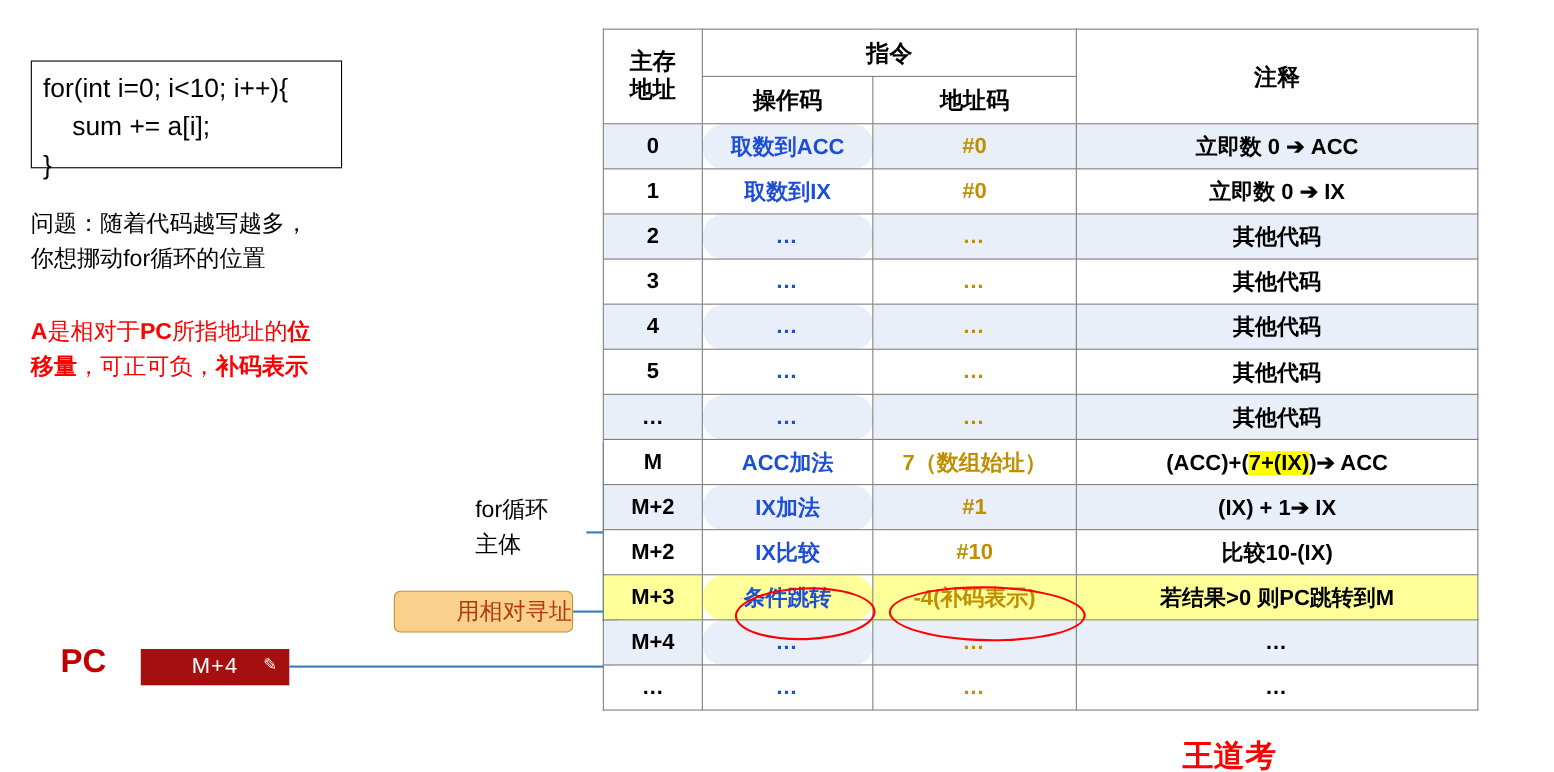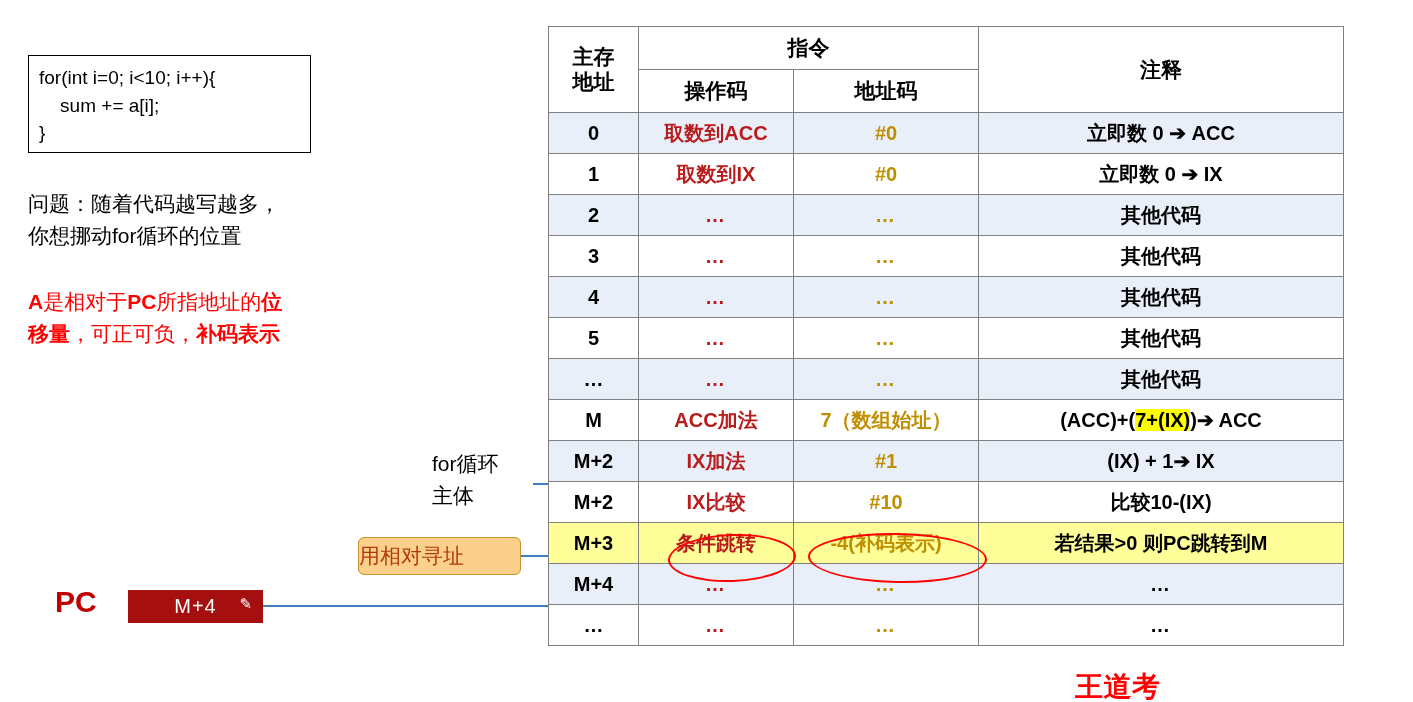--- a/index.html
+++ b/index.html
@@ -11,21 +11,21 @@
     overflow:hidden;
   }
   .abs { position:absolute; }
 
   
   #code-box {
     left:28px; top:55px; width:283px; height:98px;
     border:1.5px solid #000;
     box-sizing:border-box;
     padding:8px 10px;
-    font-size:19px;
+    font-size:24px;
     color:#000;
     line-height:1.45;
     white-space:pre;
   }
 
   
   #question-text {
     left:28px; top:188px; width:380px;
     font-size:21px; color:#000; line-height:1.5;
     white-space:pre-line;
@@ -49,21 +49,21 @@
   
   .conn { background:#3f7fbf; }
 
   
   #addr-callout {
     left:358px; top:537px; width:163px; height:38px;
     background:#fbd08a;
     border:1.5px solid #c8912f;
     border-radius:6px;
     box-sizing:border-box;
-    display:flex; align-items:center; justify-content:flex-start;
+    display:flex; align-items:center; justify-content:flex-end;
     font-size:21px; color:#b03a0a;
   }
 
   
   #pc-label {
     left:55px; top:585px;
     font-size:30px; font-weight:bold; color:#c00000;
   }
   #pc-box {
     left:128px; top:590px; width:135px; height:33px;
@@ -111,21 +111,21 @@
   .c-ad   { width:185px; }
   .c-note { width:365px; }
 
   #mem-table thead td { height:42px; font-size:21px; color:#000; }
   .hdr-addr { line-height:1.15; }
 
   tbody tr.zebra td { background:#e9eff8; }
   tbody tr.plain td { background:#ffffff; }
   tbody tr.yellow td { background:#ffff99; }
 
-  .op { color:#b91c1c; }
+  .op { color:#1d4ed8;border-radius:19px; }
   .ad { color:#bf8f00; }
   .note { color:#000; }
   .dots { letter-spacing:2px; }
 
   
   .ellipse {
     position:absolute;
     border:2.5px solid #ff0000;
     border-radius:50%;
     pointer-events:none;

